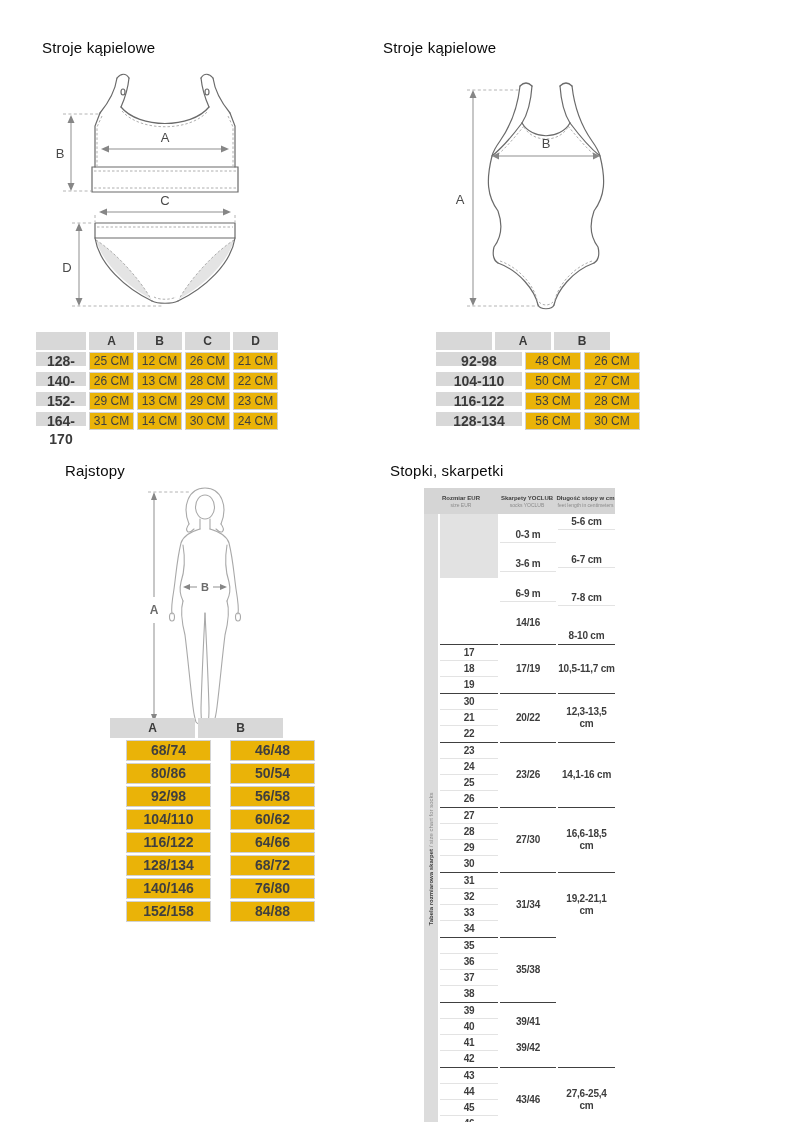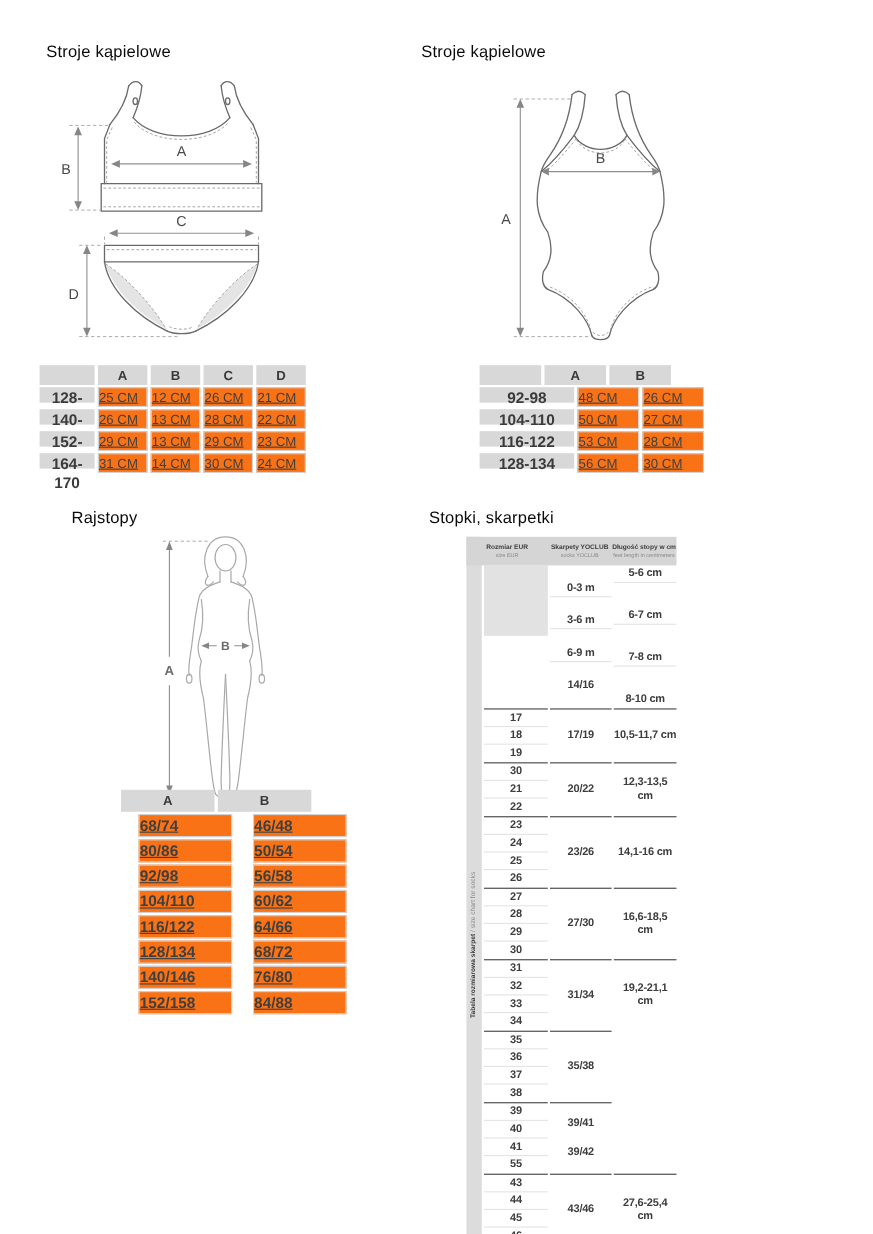--- a/index.html
+++ b/index.html
@@ -7,22 +7,22 @@
         font-family:"Liberation Sans",sans-serif;color:#222;}
   .title{position:absolute;font-size:15px;color:#0a0a0a;letter-spacing:.2px;}
 
   
   .size-table{position:absolute;}
   .trow{display:flex;gap:3px;margin-bottom:2px;}
   .hcell{background:#d8d8d8;font-weight:bold;font-size:12px;color:#3a3a3a;
          text-align:center;height:18px;line-height:18px;}
   .rlabel{background:#d8d8d8;font-weight:bold;font-size:14px;color:#3a3a3a;
           text-align:center;height:14px;line-height:18px;}
-  .vcell{background:#f97316;border:1px solid #d2d2d2;font-size:12px;color:#3f3f3f;
-         height:16px;line-height:16px;box-sizing:content-box;text-decoration:underline;}
+  .vcell{background:#eab308;border:1px solid #d2d2d2;font-size:12px;color:#3f3f3f;
+         text-align:center;height:16px;line-height:16px;box-sizing:content-box;}
   #swim1-table .hcell,#swim1-table .vcell{width:45px;}
   #swim1-table .rlabel,#swim1-table .corner{width:50px;}
   #swim1-table .vcell{width:43px;}
   #swim2-table .rlabel,#swim2-table .corner{width:86px;}
   #swim2-table .hcell{width:56px;}
   #swim2-table .vcell{width:54px;}
   #tights-table .hcell{width:85px;height:20px;line-height:20px;}
   #tights-table .vcell{width:83px;height:19px;line-height:19px;font-weight:bold;font-size:14px;margin-left:16px;}
 
   
@@ -415,21 +415,21 @@
           </div>
           <div class="merge-col sock-col">
             <div class="mval">35/38</div>
           </div>
         </div>
         <div class="sgroup btop">
           <div class="eur-col">
             <div class="eur-cell sep">39</div>
             <div class="eur-cell sep">40</div>
             <div class="eur-cell sep">41</div>
-            <div class="eur-cell">55</div>
+            <div class="eur-cell">42</div>
           </div>
           <div class="merge-col sock-col">
             <div class="mval">39/41</div>
             <div class="mval">39/42</div>
           </div>
         </div>
         <div class="sgroup btop">
           <div class="eur-col">
             <div class="eur-cell sep">43</div>
             <div class="eur-cell sep">44</div>

